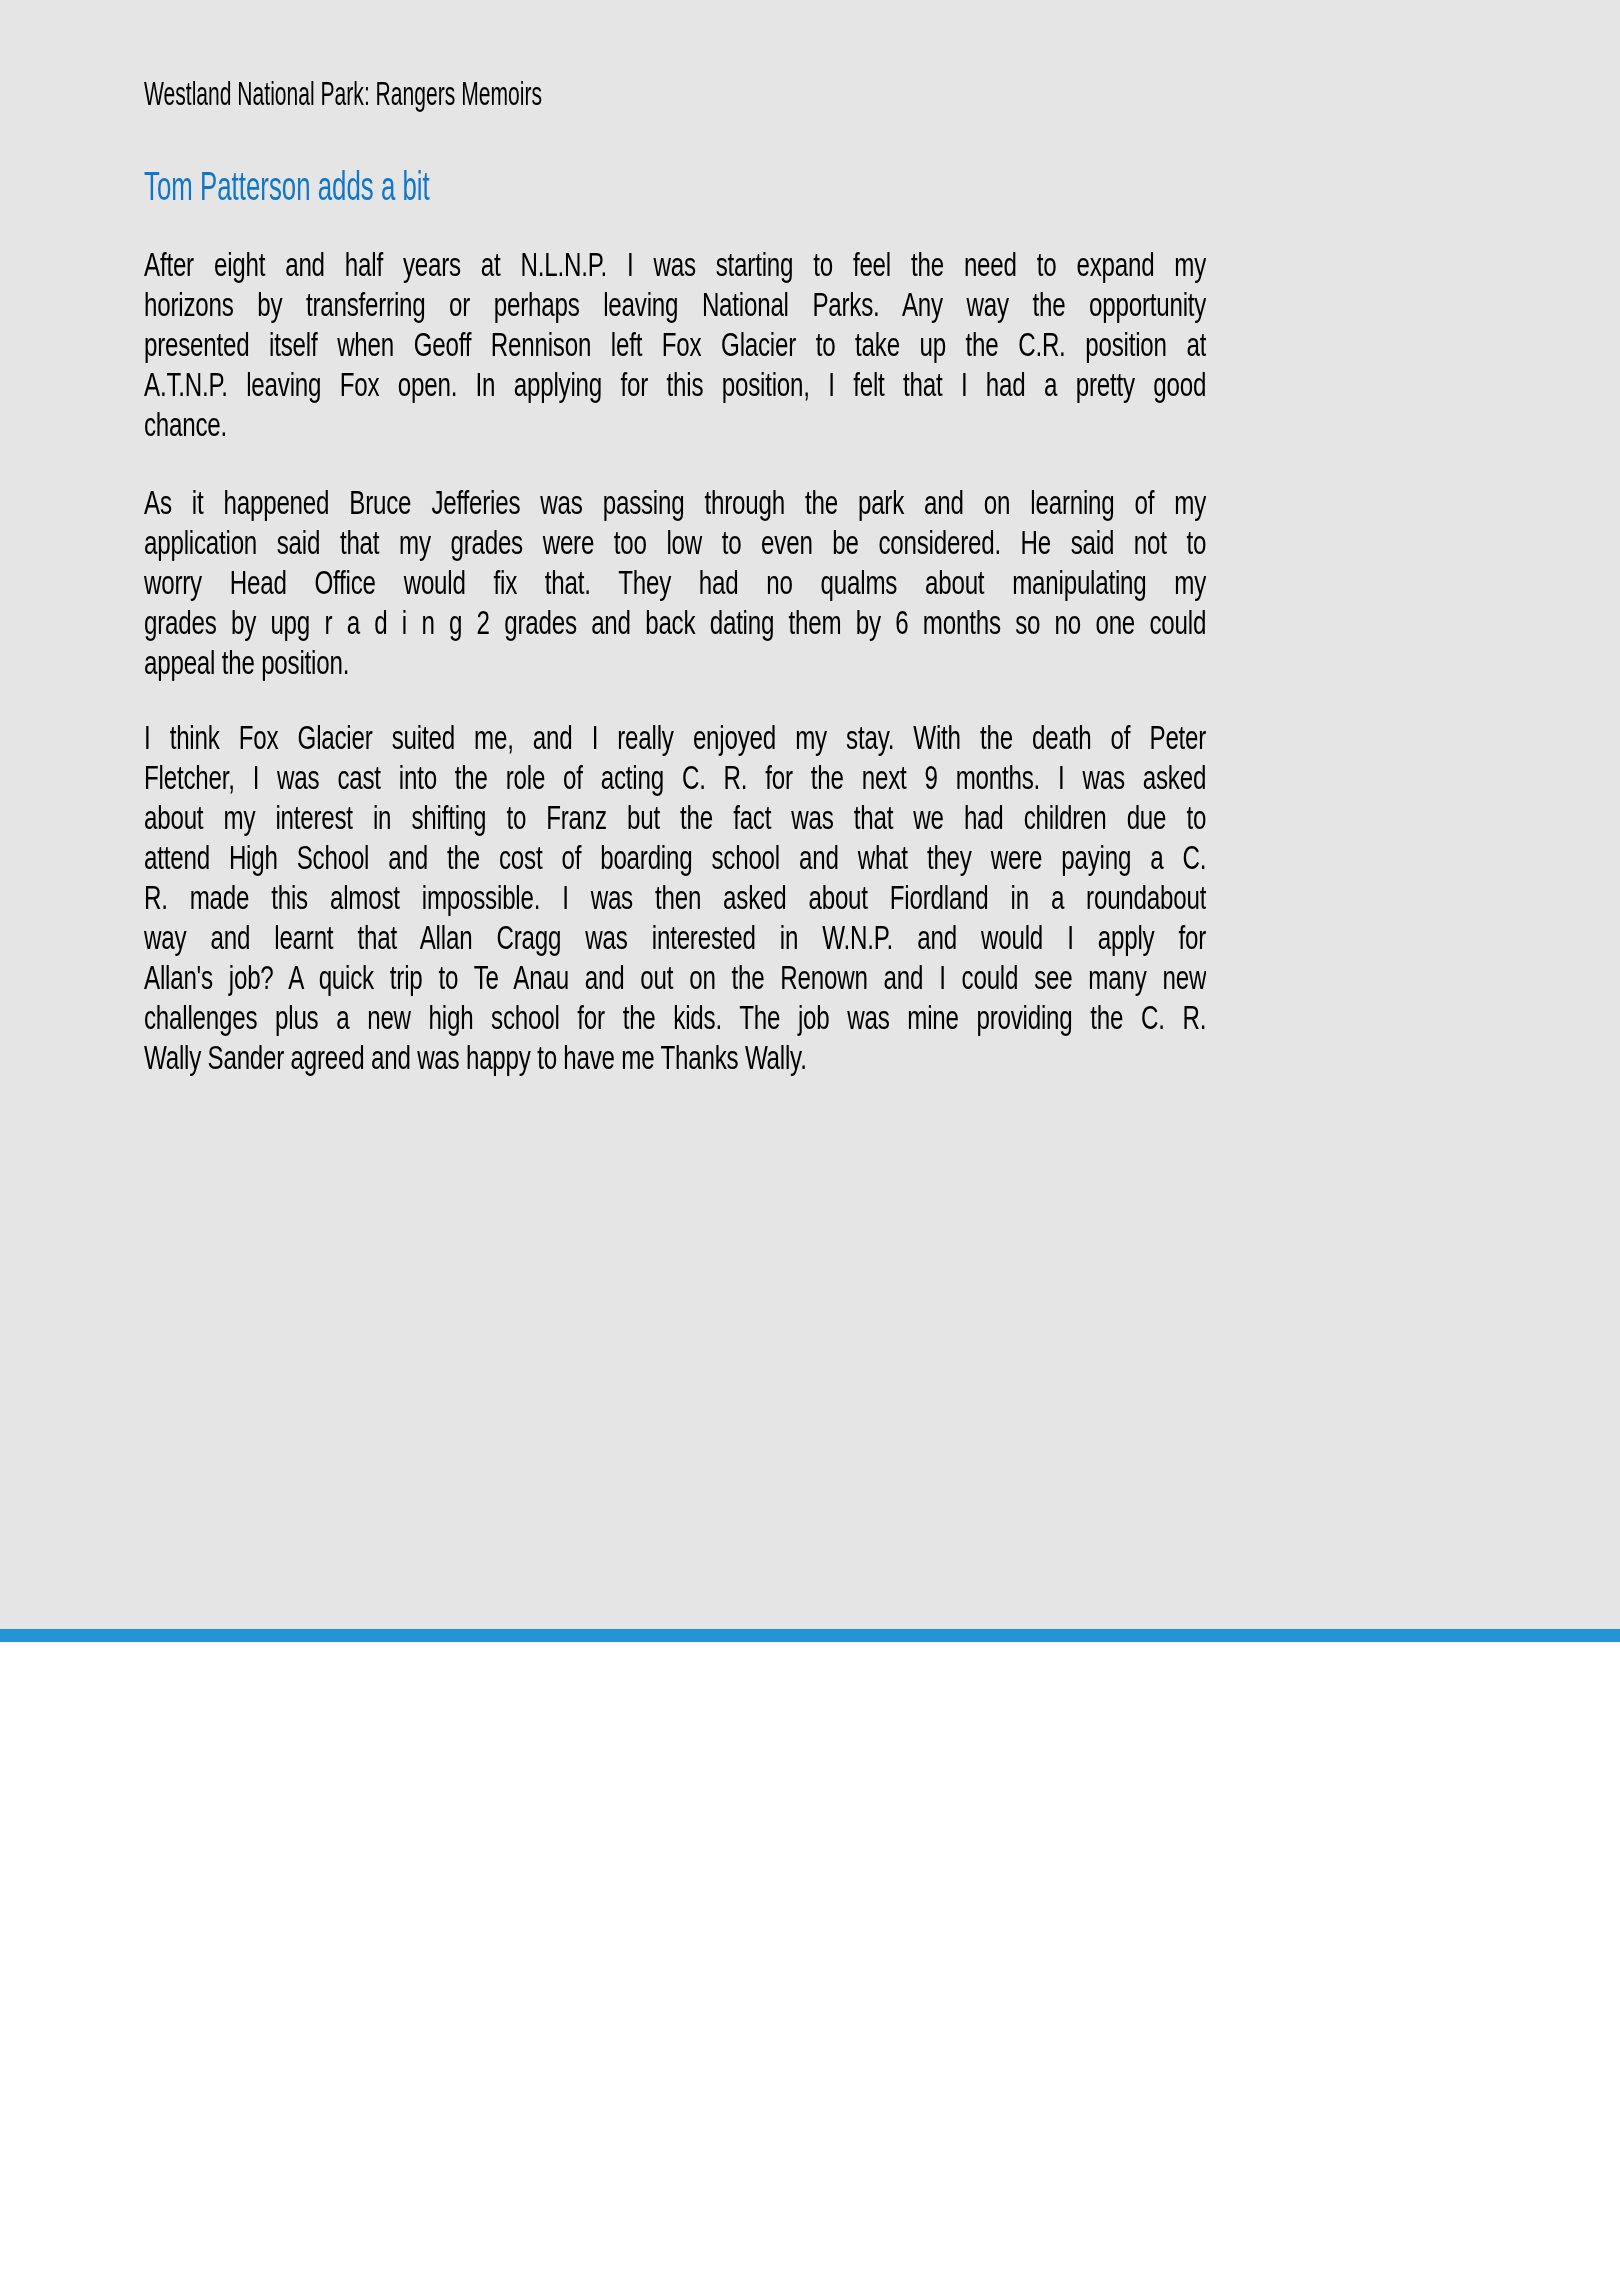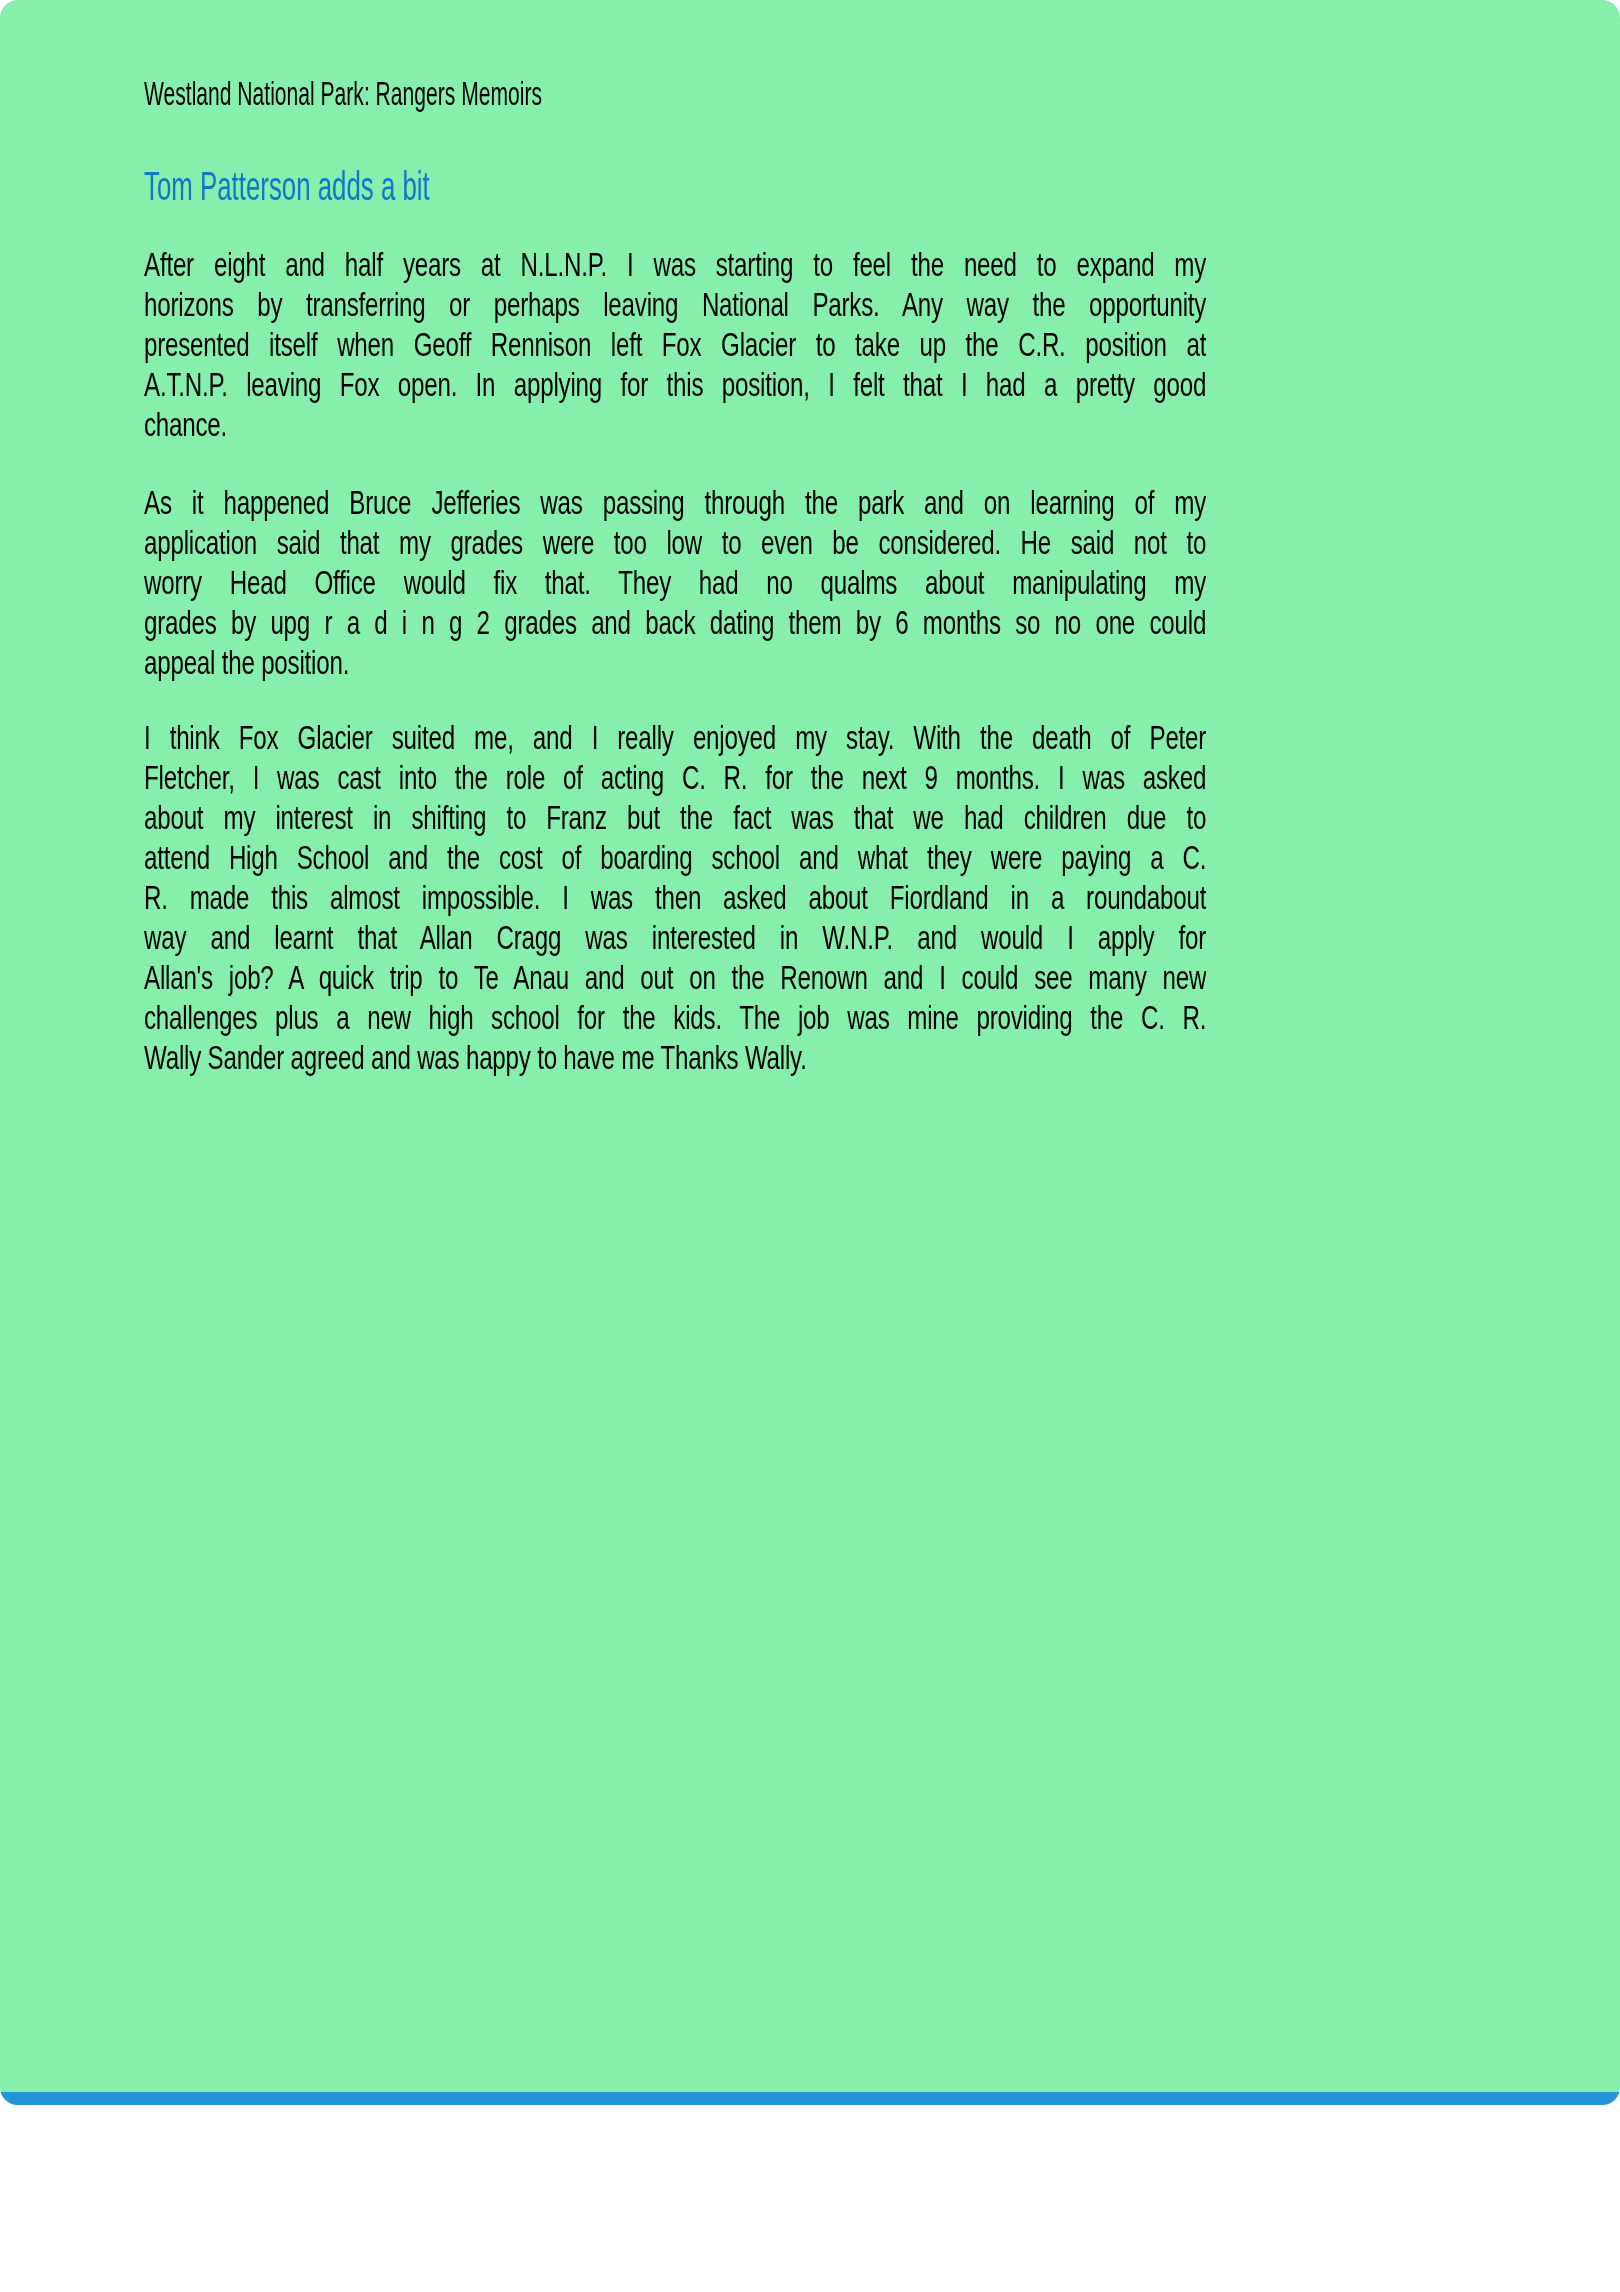--- a/index.html
+++ b/index.html
@@ -3,26 +3,25 @@
 <meta charset="utf-8">
 <style>
   html, body {
     margin: 0;
     padding: 0;
     background: #ffffff;
   }
   .page {
     position: relative;
     width: 1620px;
-    height: 2105px;
-    background: #86efac;
+    height: 1642px;
+    background: #e5e5e5;
     overflow: hidden;
     font-family: "Liberation Sans", sans-serif;
     color: #000000;
-    border-radius: 18px;
   }
   .doc-title {
     position: absolute;
     left: 144px;
     top: 71px;
     font-size: 34px;
     line-height: 45px;
     font-weight: 400;
     white-space: nowrap;
     transform: scaleX(0.62);

